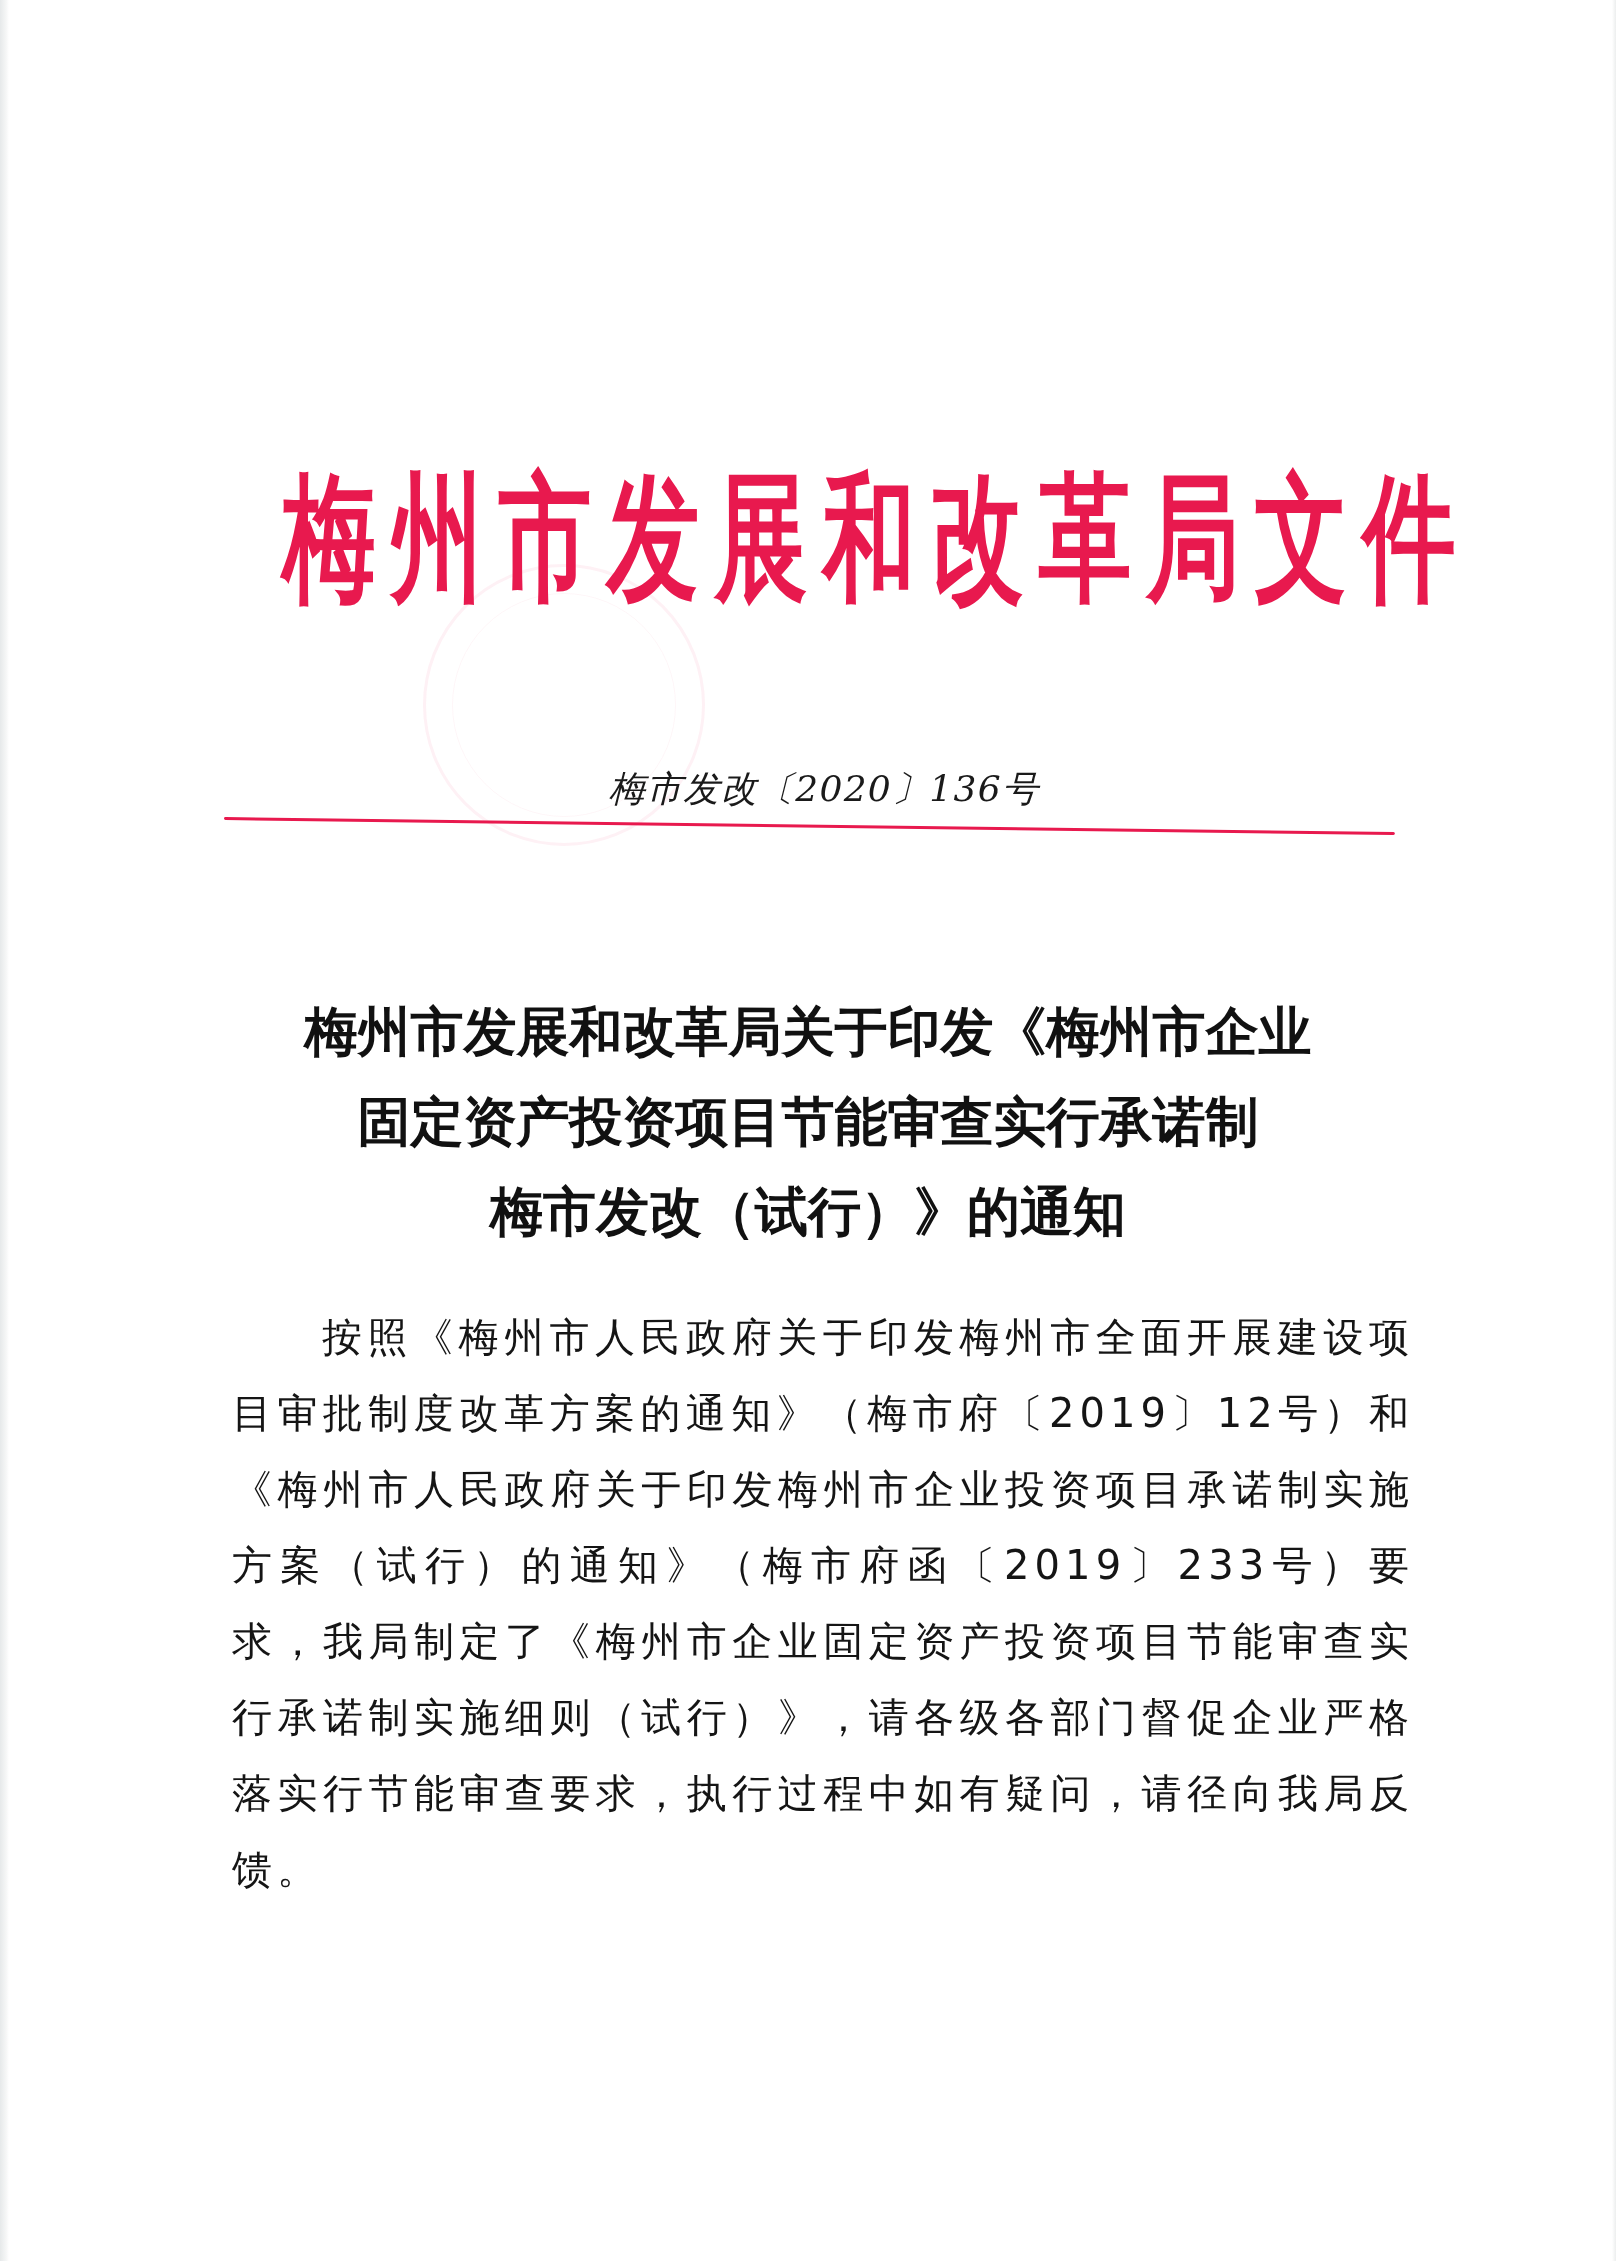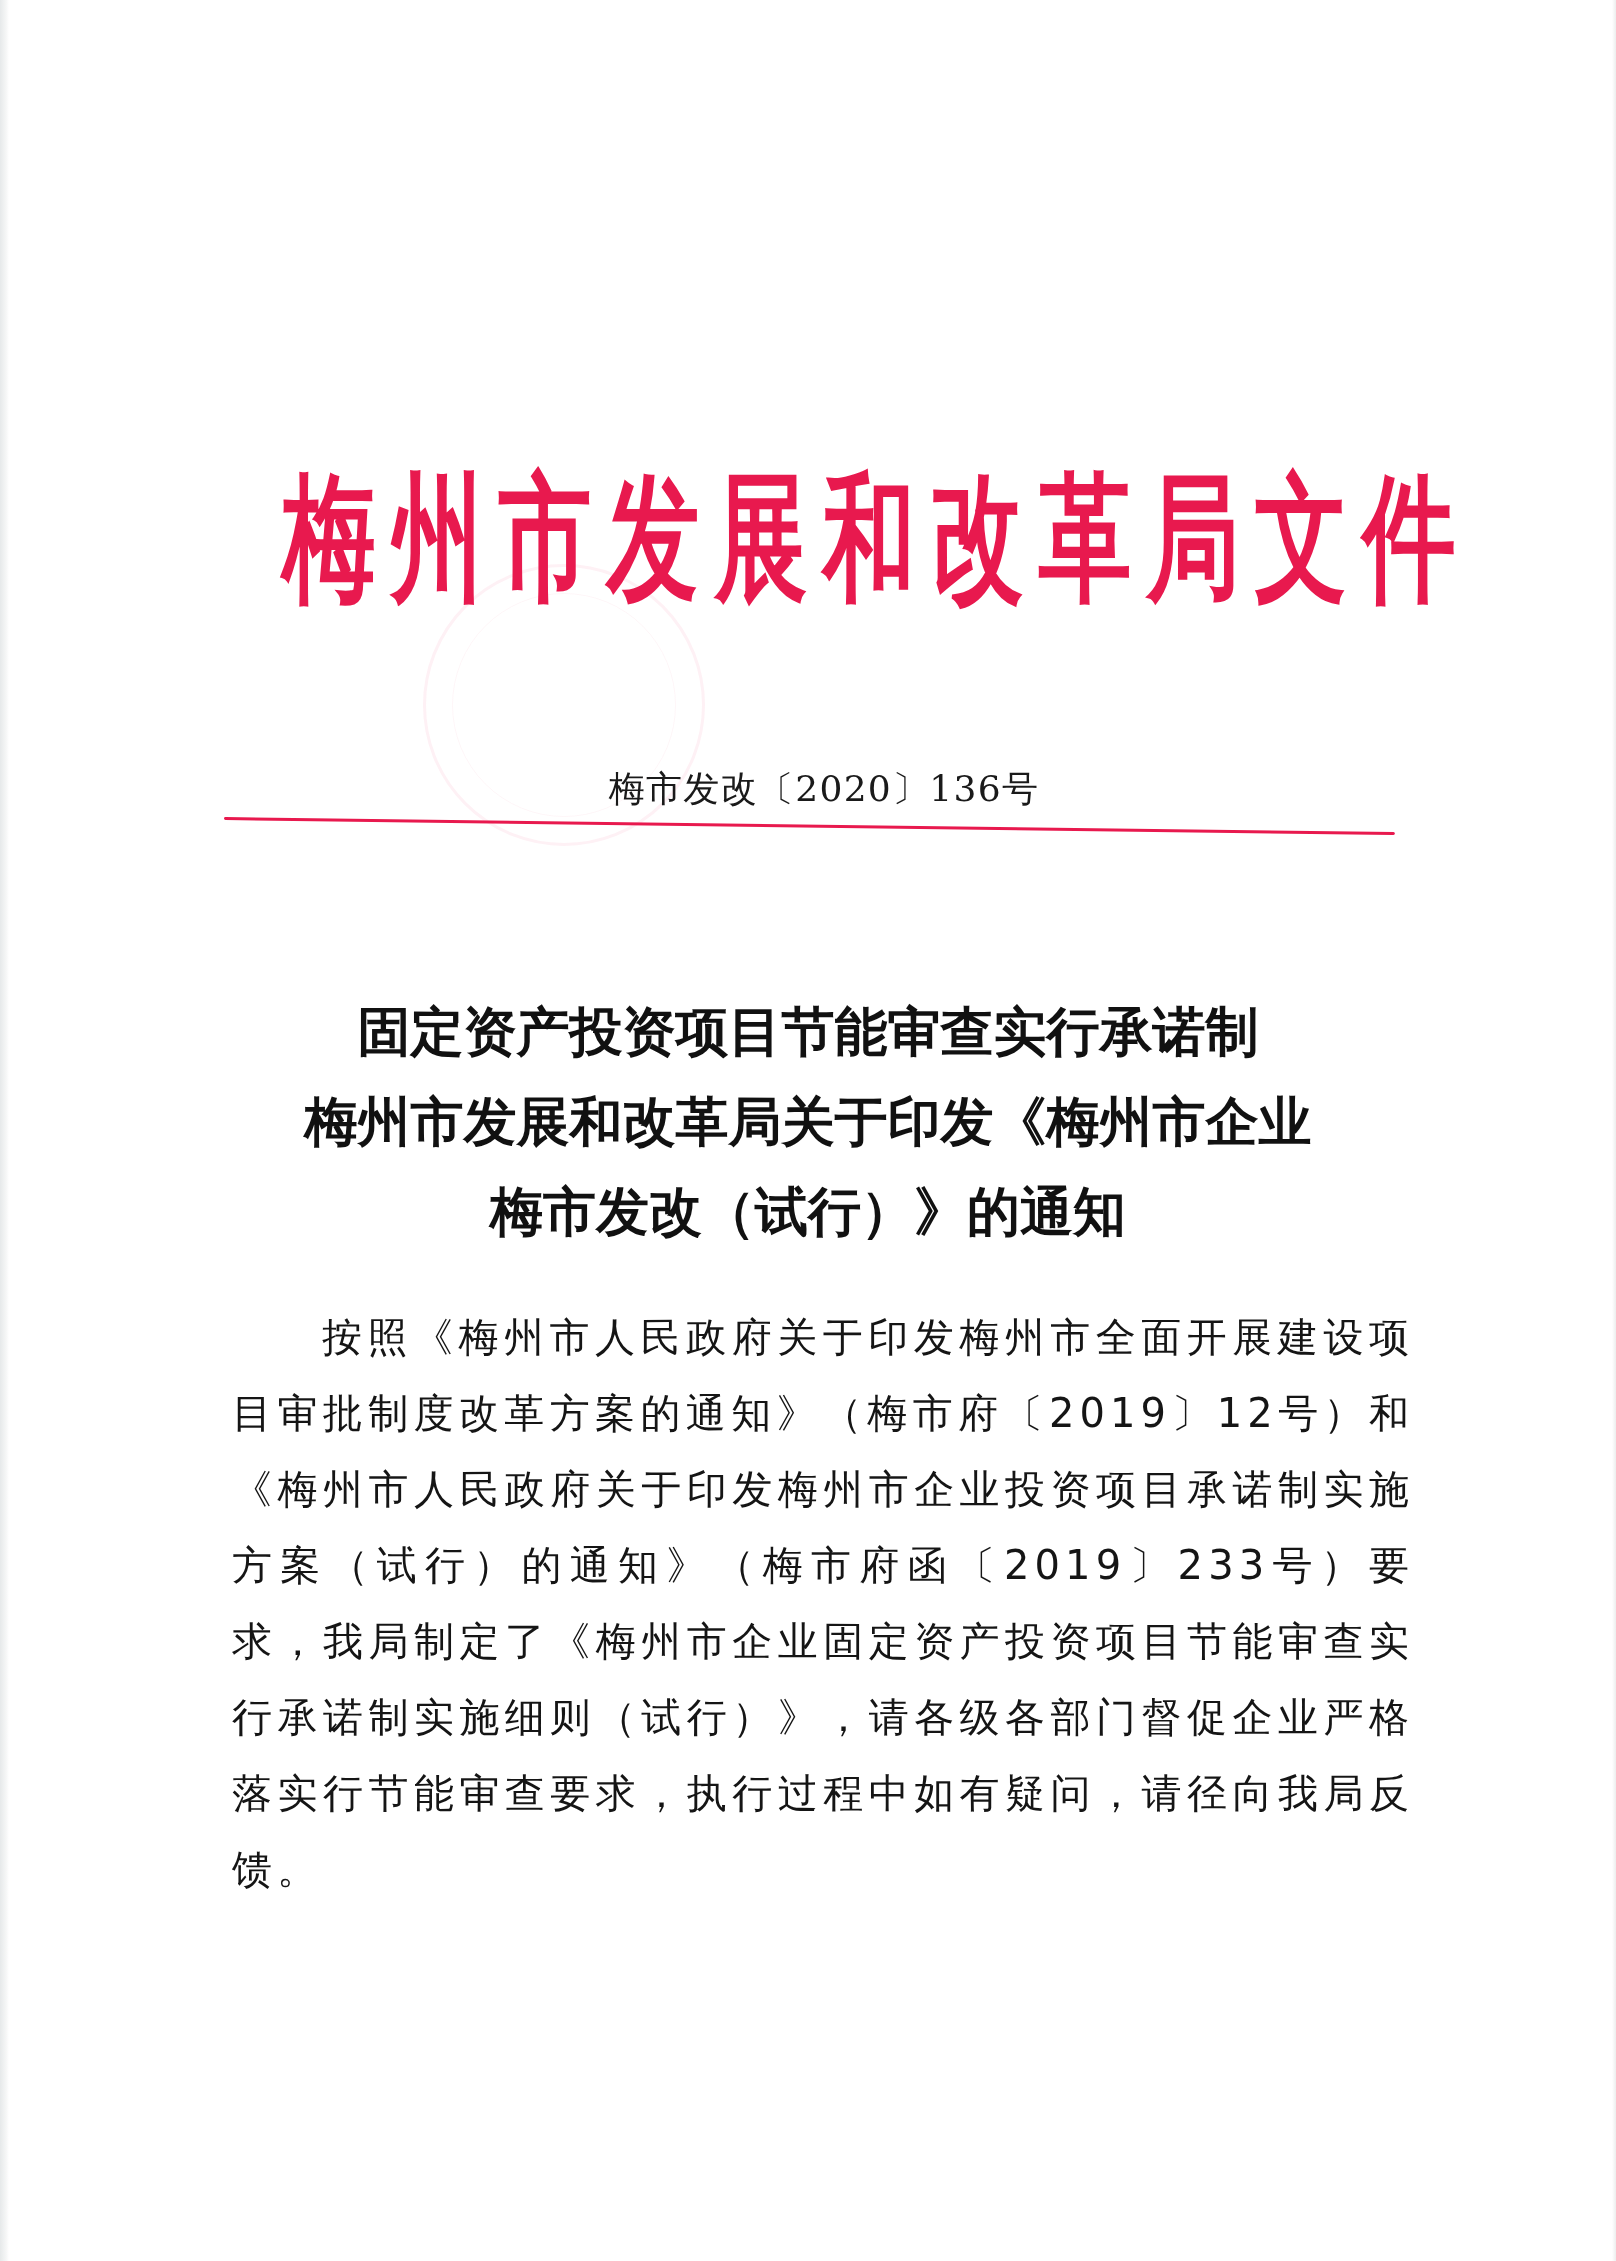--- a/index.html
+++ b/index.html
@@ -73,20 +73,21 @@
       width: 1616px;
       top: 766px;
       text-align: center;
       font-family: "DejaVu Serif", "Liberation Serif", serif;
       font-size: 36px;
       line-height: 45px;
       color: #1a1a1a;
       letter-spacing: 1.3px;
       padding-left: 32px;
       box-sizing: border-box;
+      font-style: italic;
     }
 
     .red-rule {
       position: absolute;
       left: 224px;
       top: 817px;
       width: 1171px;
       height: 3.2px;
       background: #e8194e;
       border-radius: 1.9px;
@@ -153,21 +154,21 @@
   <span>局</span>
   <span>文</span>
   <span>件</span>
 </div>
 
 <div class="doc-number">梅市发改〔2020〕136号</div>
 
 <div class="red-rule"></div>
 
 <h1 class="title" style="margin:0;">
+  <span class="title-line">梅州市发展和改革局关于印发《梅州市企业</span>
   <span class="title-line">固定资产投资项目节能审查实行承诺制</span>
-  <span class="title-line">梅州市发展和改革局关于印发《梅州市企业</span>
   <span class="title-line">梅市发改（试行）》的通知</span>
 </h1>
 
 <div class="body">
   <p class="paragraph">按照《梅州市人民政府关于印发梅州市全面开展建设项目审批制度改革方案的通知》（梅市府〔2019〕12号）和《梅州市人民政府关于印发梅州市企业投资项目承诺制实施方案（试行）的通知》（梅市府函〔2019〕233号）要求，我局制定了《梅州市企业固定资产投资项目节能审查实行承诺制实施细则（试行）》，请各级各部门督促企业严格落实行节能审查要求，执行过程中如有疑问，请径向我局反馈。</p>
 </div>
 
 
 </body></html>

